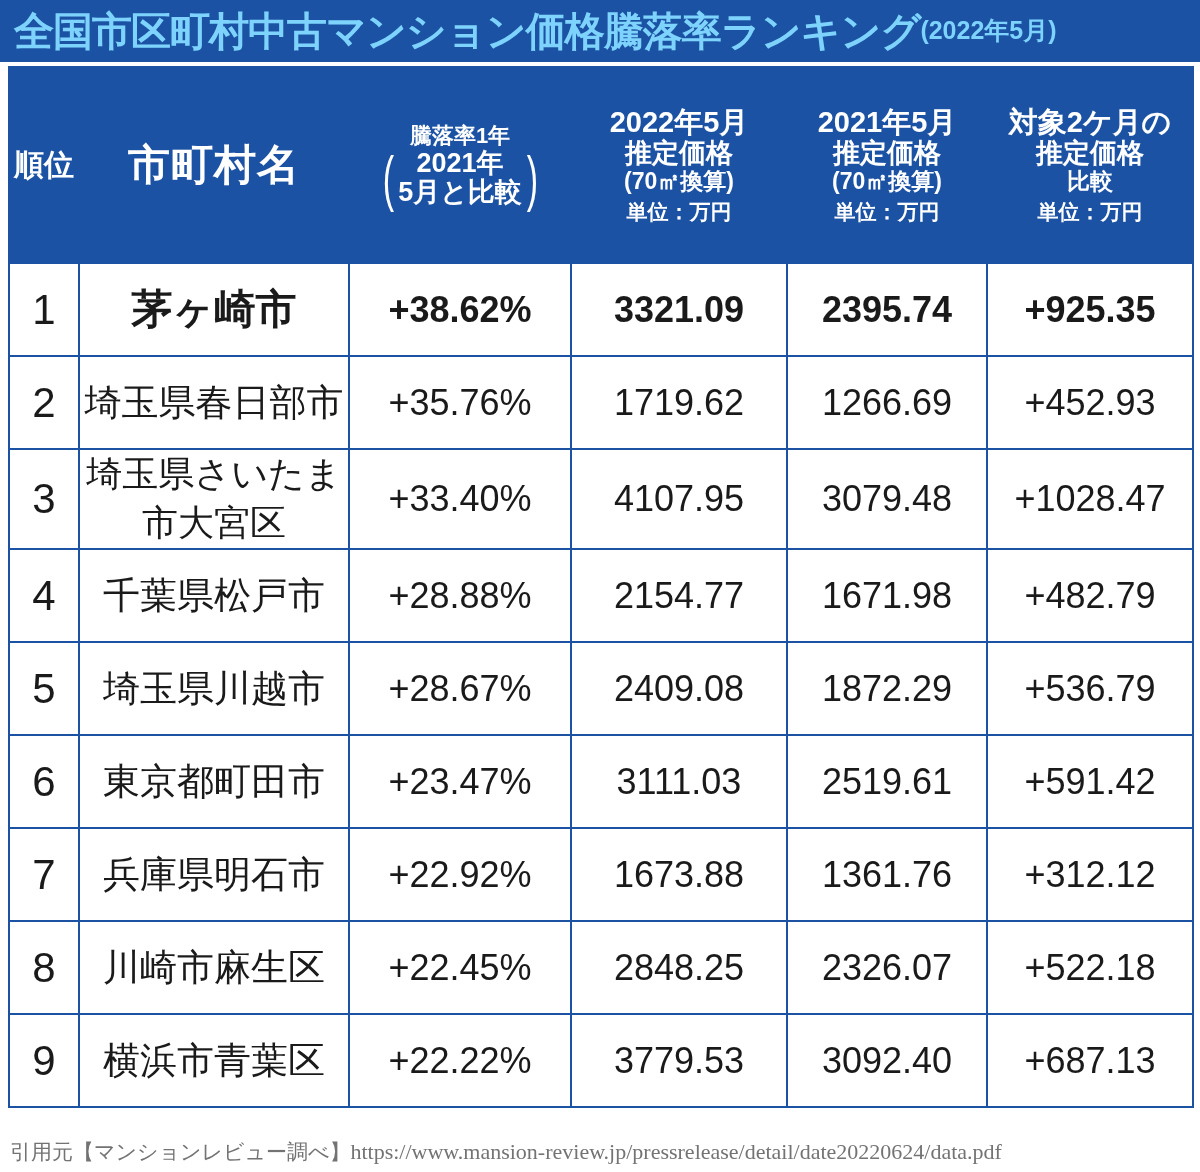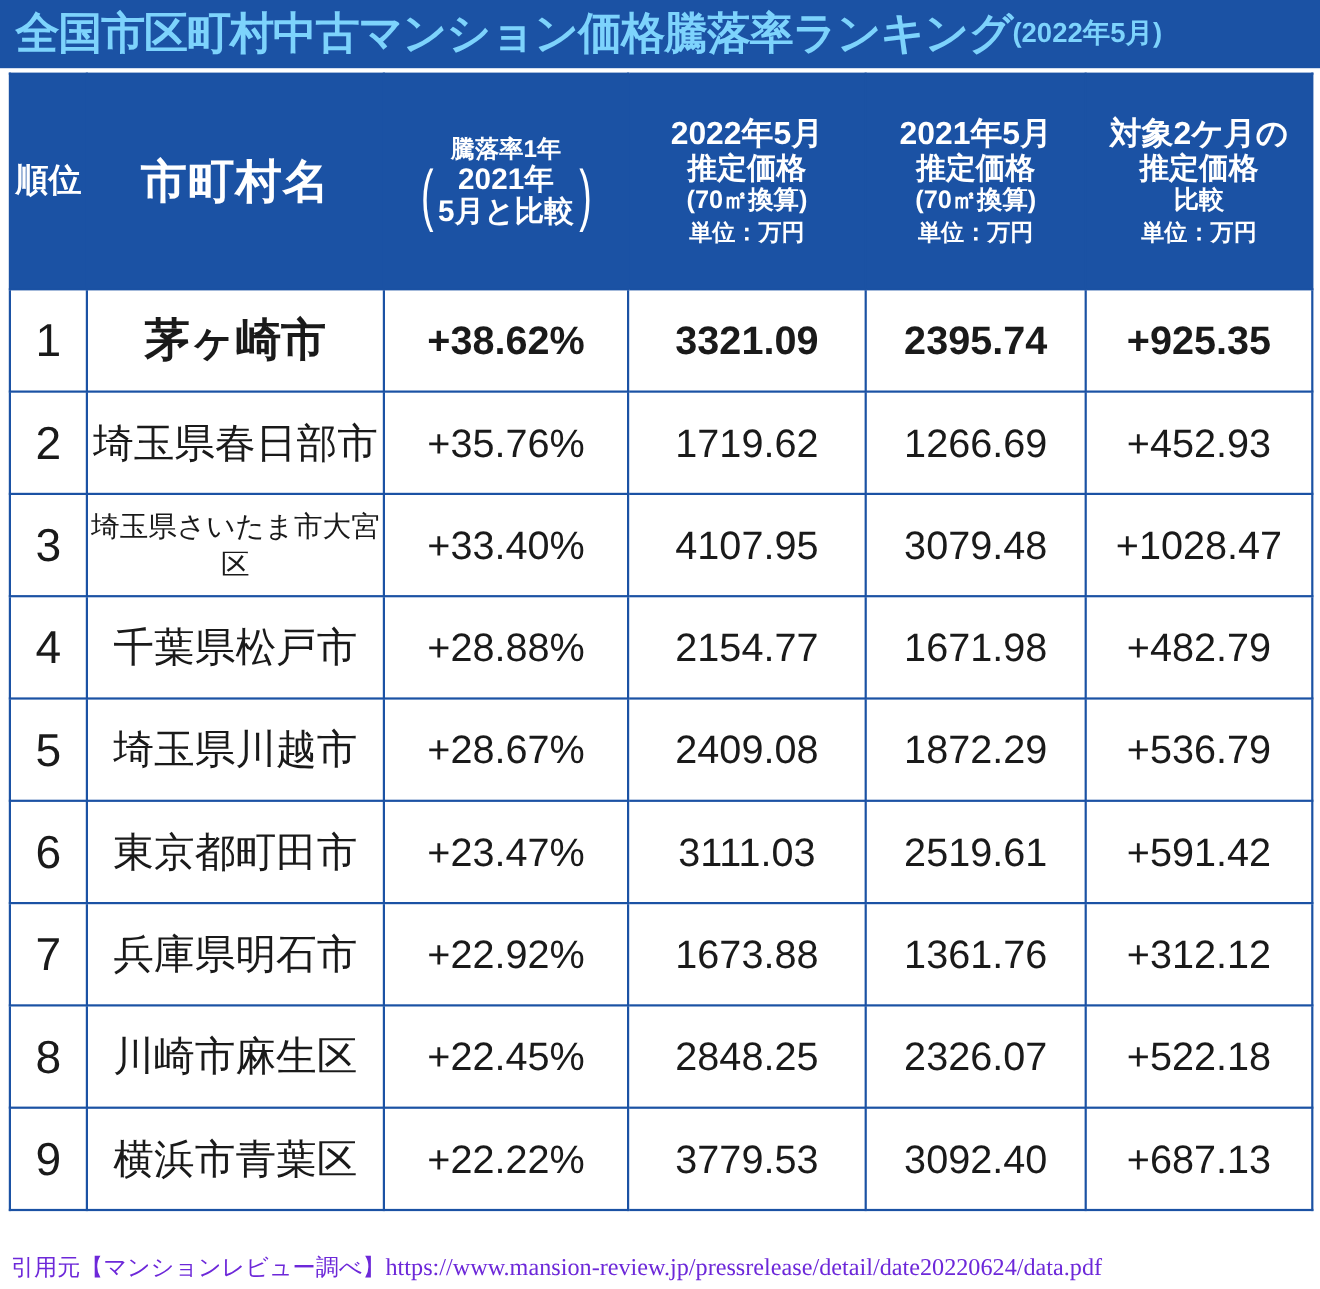--- a/index.html
+++ b/index.html
@@ -109,36 +109,36 @@
 
   
   tbody td {
     height: 93px;
     font-size: 36px;
     color: #1a1a1a;
     background: #ffffff;
   }
   td.rank-cell { font-size: 42px; }
   td.city-cell { font-size: 37px; letter-spacing: 0px; }
-  td.city-cell.long { font-size: 26px; }
+  td.city-cell.long { font-size: 36px; }
   tbody tr.top td {
     font-weight: bold;
   }
   tbody tr.top td.rank-cell { font-weight: normal; }
   tbody tr.top td.city-cell { font-size: 41px; }
 
   
   .footer {
     position: absolute;
     left: 0;
     bottom: 6px;
     width: 1200px;
     padding: 0 10px;
     font-size: 21px;
-    color: #6d28d9;
+    color: #737373;
     white-space: nowrap;
     overflow: hidden;
   }
   .footer .src-label { font-family: "Liberation Sans", sans-serif; }
   .footer .src-url {
     font-family: "Liberation Serif", serif;
     font-size: 22px;
   }
 </style>
 </head>

